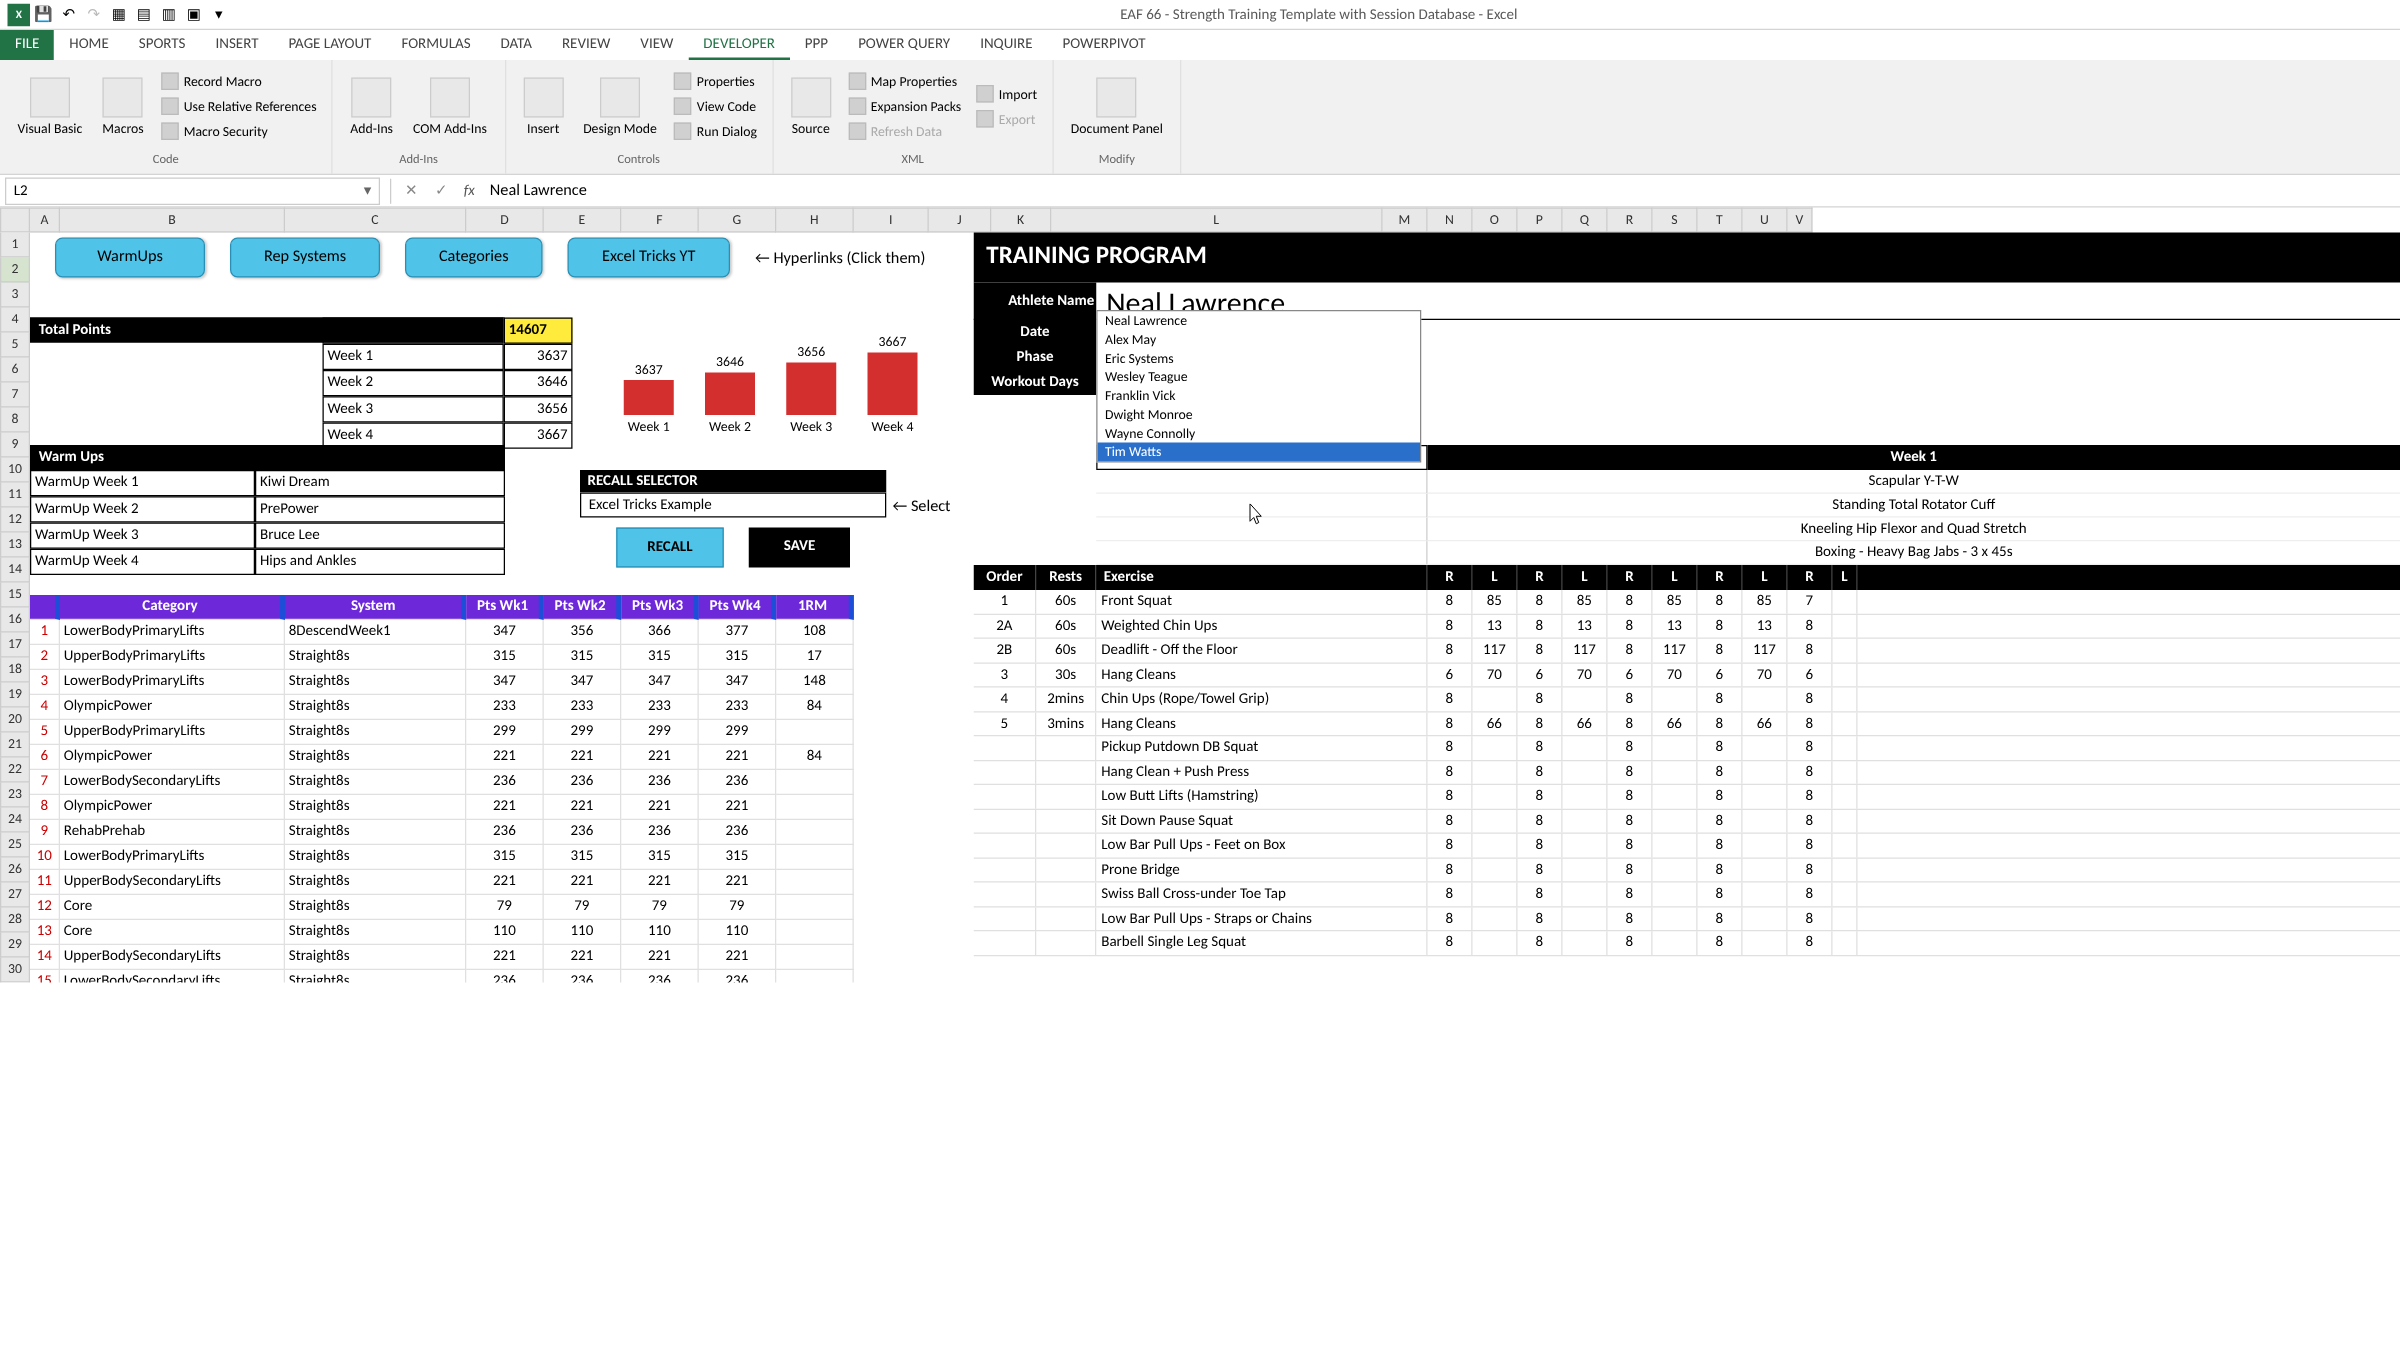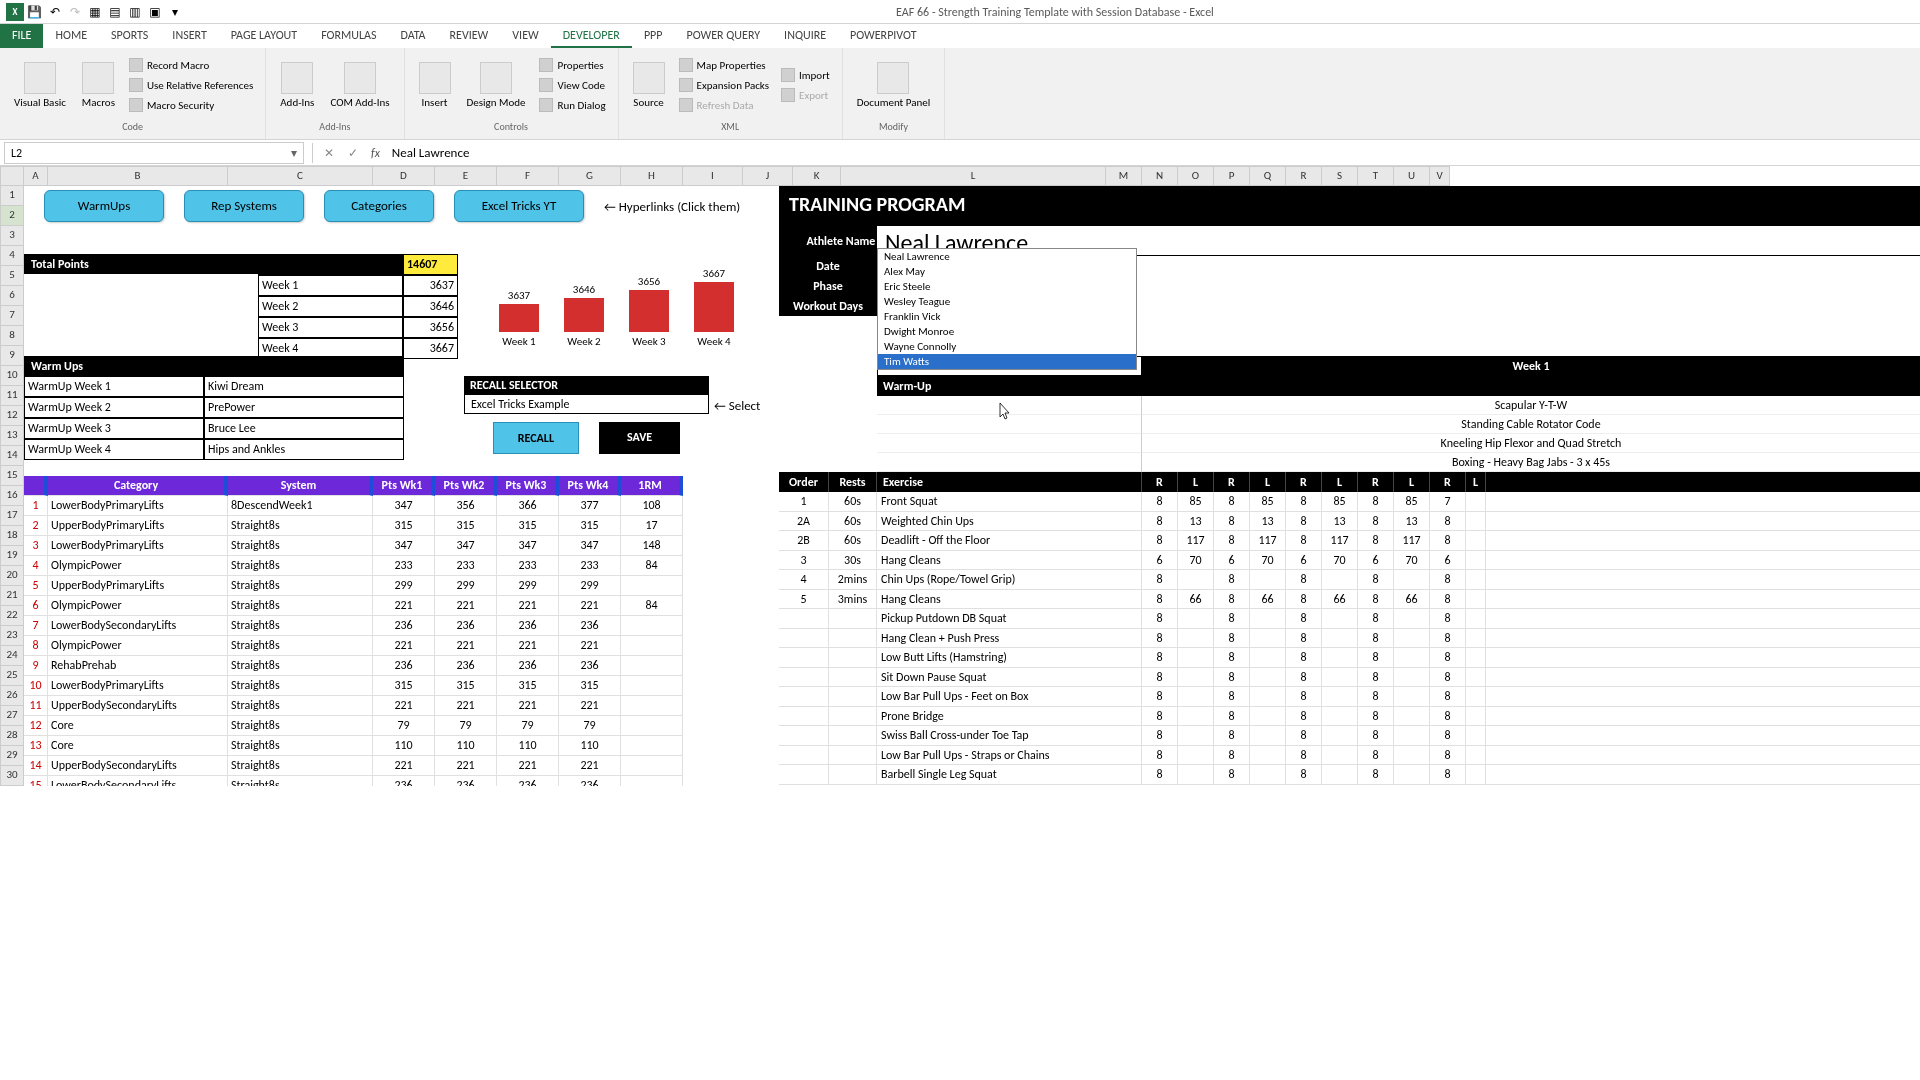--- a/index.html
+++ b/index.html
@@ -578,48 +578,43 @@
         <div style="display:flex;">
             <div class="label-col">Workout Days</div>
           </div>
 
         <div class="dropdown-list" id="dropdown">
           <svg class="cursor-arrow" viewBox="0 0 12 18">
               <path d="M0 0 L0 14 L3 11 L5 16 L7 15 L5 10 L9 10 Z" fill="#fff" stroke="#000" stroke-width="0.8"></path>
             </svg>
         <div class="dd-item">Neal Lawrence</div>
             <div class="dd-item">Alex May</div>
-            <div class="dd-item">Eric Steele</div>
+            <div class="dd-item">Eric Systems</div>
             <div class="dd-item">Wesley Teague</div>
             <div class="dd-item">Franklin Vick</div>
             <div class="dd-item">Dwight Monroe</div>
             <div class="dd-item">Wayne Connolly</div>
             <div class="dd-item highlight">Tim Watts</div>
           </div>
 
         <div style="display:flex; margin-top:40px;">
           <div style="width:98px;"></div>
           <div style="width:265px; border:1px solid #000;"></div>
           <div class="week-header" style="flex:1;">Week 1</div>
         </div>
-        <div style="display:flex;">
-          <div style="width:98px;"></div>
-          <div class="warmup-header" style="width:265px;">Warm-Up</div>
-          <div class="warmup-header" style="flex:1;"></div>
-        </div>
         <div id="warmup-items-right">
             <div style="display: flex;">
               <div style="width:98px;"></div>
               <div style="width:265px;border-right:1px solid #ccc;border-bottom:1px solid #eee;"></div>
               <div class="warmup-item" style="flex:1;">Scapular Y-T-W</div>
             </div>
             <div style="display: flex;">
               <div style="width:98px;"></div>
               <div style="width:265px;border-right:1px solid #ccc;border-bottom:1px solid #eee;"></div>
-              <div class="warmup-item" style="flex:1;">Standing Cable Rotator Code</div>
+              <div class="warmup-item" style="flex:1;">Standing Total Rotator Cuff</div>
             </div>
             <div style="display: flex;">
               <div style="width:98px;"></div>
               <div style="width:265px;border-right:1px solid #ccc;border-bottom:1px solid #eee;"></div>
               <div class="warmup-item" style="flex:1;">Kneeling Hip Flexor and Quad Stretch</div>
             </div>
             <div style="display: flex;">
               <div style="width:98px;"></div>
               <div style="width:265px;border-right:1px solid #ccc;border-bottom:1px solid #eee;"></div>
               <div class="warmup-item" style="flex:1;">Boxing - Heavy Bag Jabs - 3 x 45s</div>

